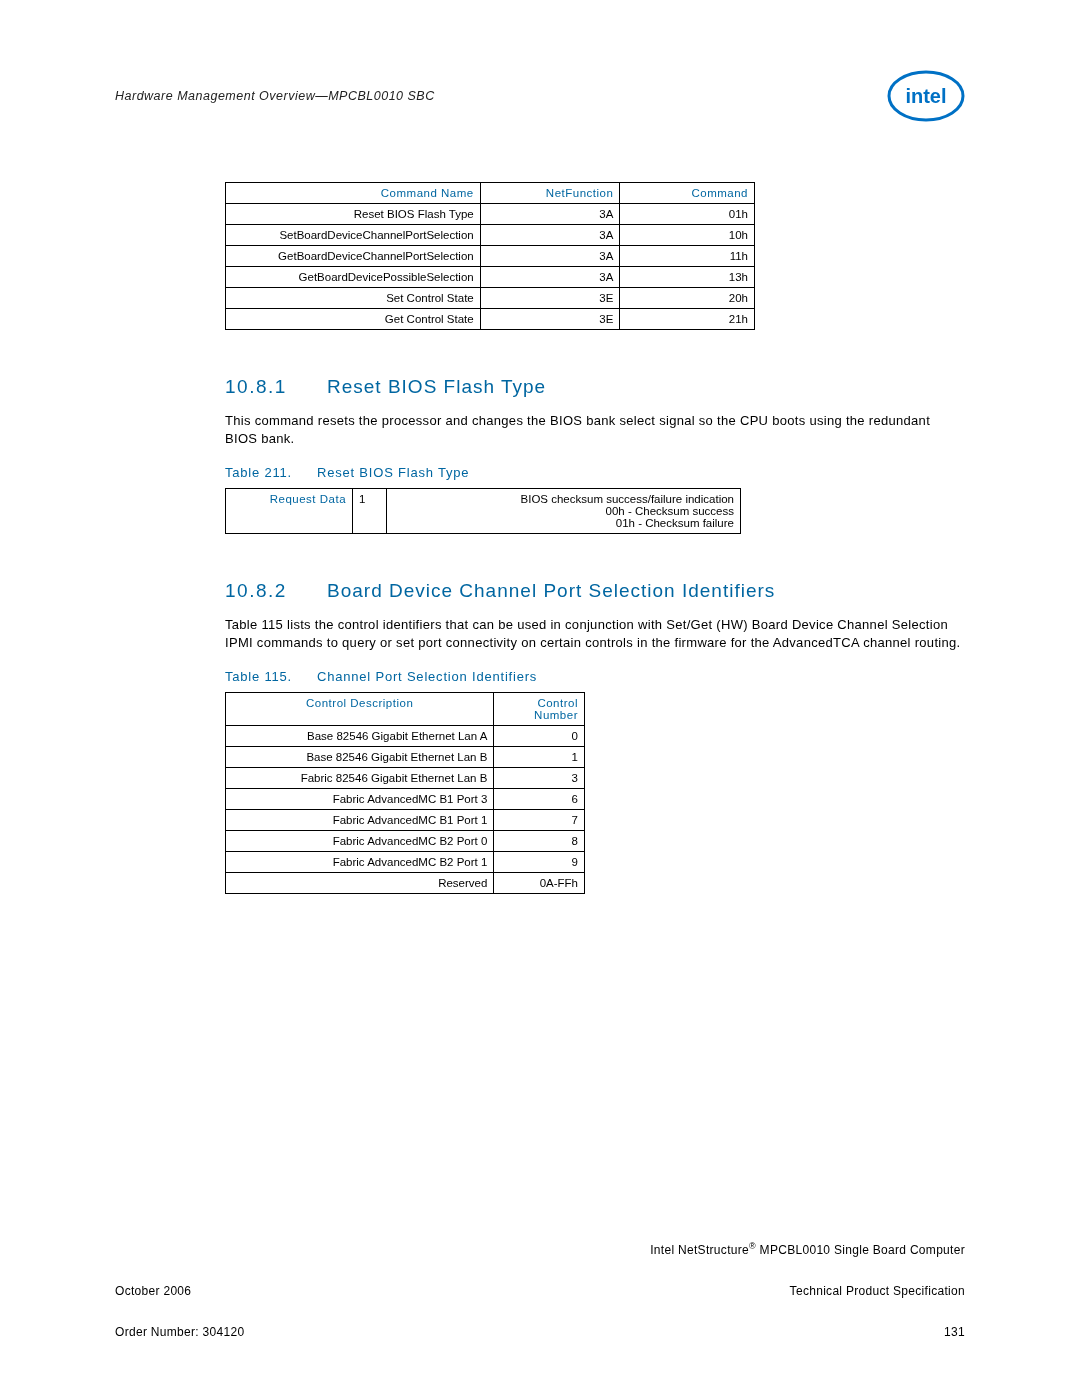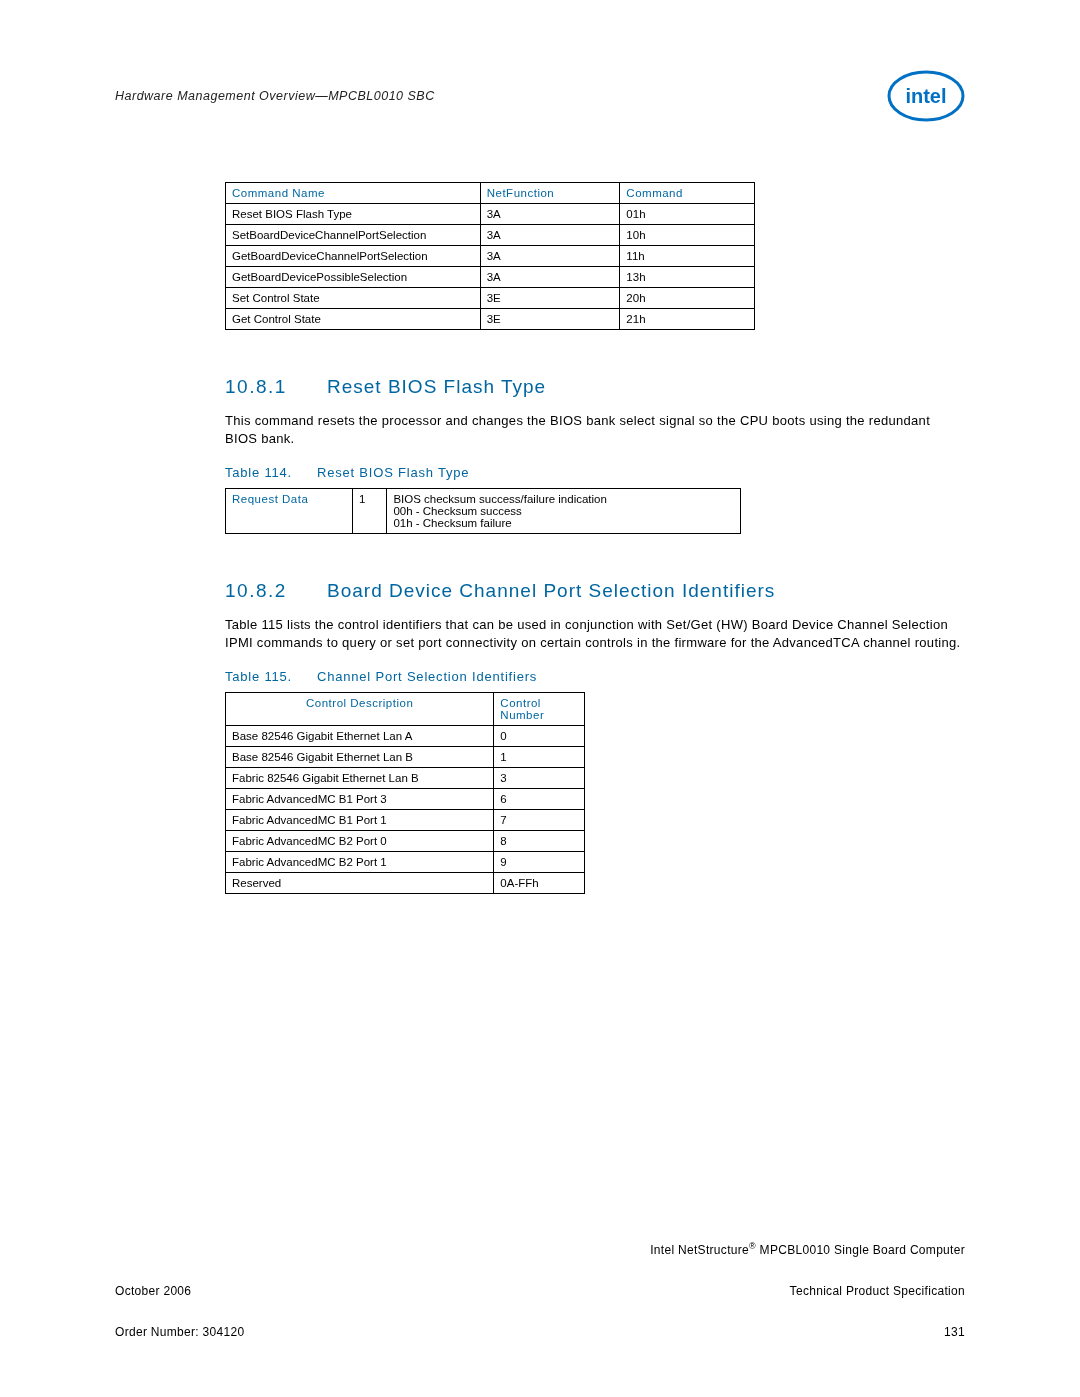--- a/index.html
+++ b/index.html
@@ -32,21 +32,21 @@
   .content-indent {
     margin-left: 110px;
   }
   table {
     border-collapse: collapse;
     font-size: 11.5px;
   }
   td, th {
     border: 1px solid #000;
     padding: 4px 6px;
-    text-align: left;
+    text-align: right;
     vertical-align: top;
     font-weight: normal;
   }
   .tbl-header {
     color: #0066a1;
     font-size: 11.5px;
     letter-spacing: 0.5px;
   }
   .sec-num {
     color: #0066a1;
@@ -159,21 +159,21 @@
         </tr>
   </tbody>
     </table>
 
   <div class="sec-row">
     <span class="sec-num">10.8.1</span><span class="sec-title">Reset BIOS Flash Type</span>
   </div>
   <div class="para">This command resets the processor and changes the BIOS bank select signal so the CPU boots using the redundant BIOS bank.</div>
 
   <div class="caption">
-    <span class="cap-num">Table 114.</span><span>Reset BIOS Flash Type</span>
+    <span class="cap-num">Table 211.</span><span>Reset BIOS Flash Type</span>
   </div>
 
   <table class="t2">
     <tbody>
         <tr>
       <td class="c1 tbl-header">Request Data</td>
       <td class="c2">1</td>
       <td class="c3" style="white-space:pre-line">BIOS checksum success/failure indication
 00h - Checksum success
 01h - Checksum failure</td>

